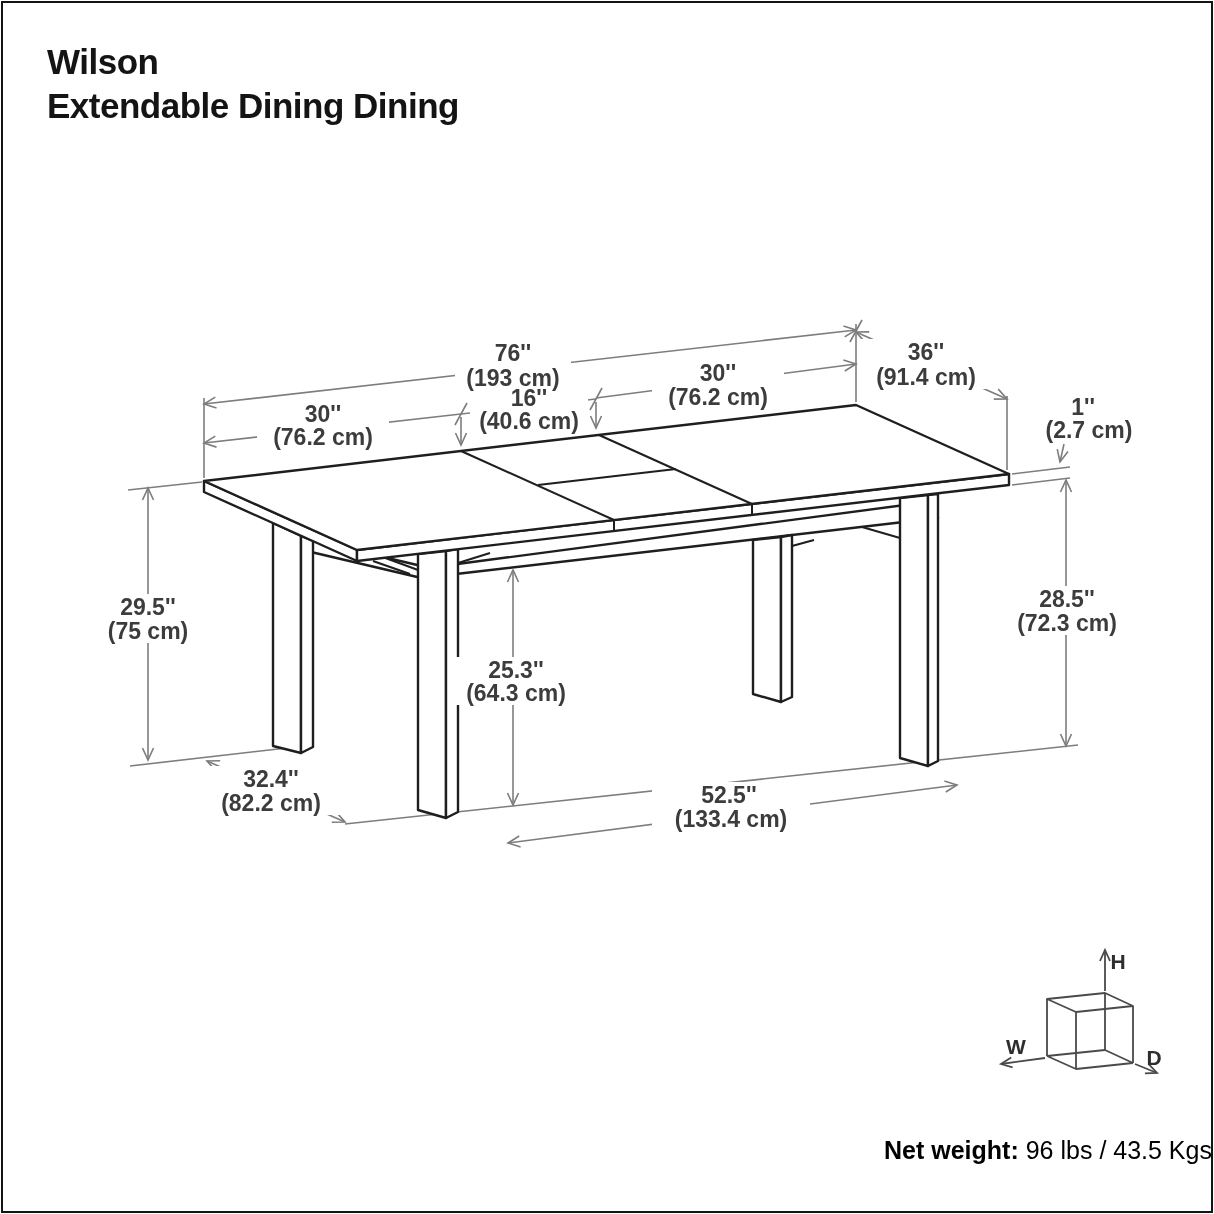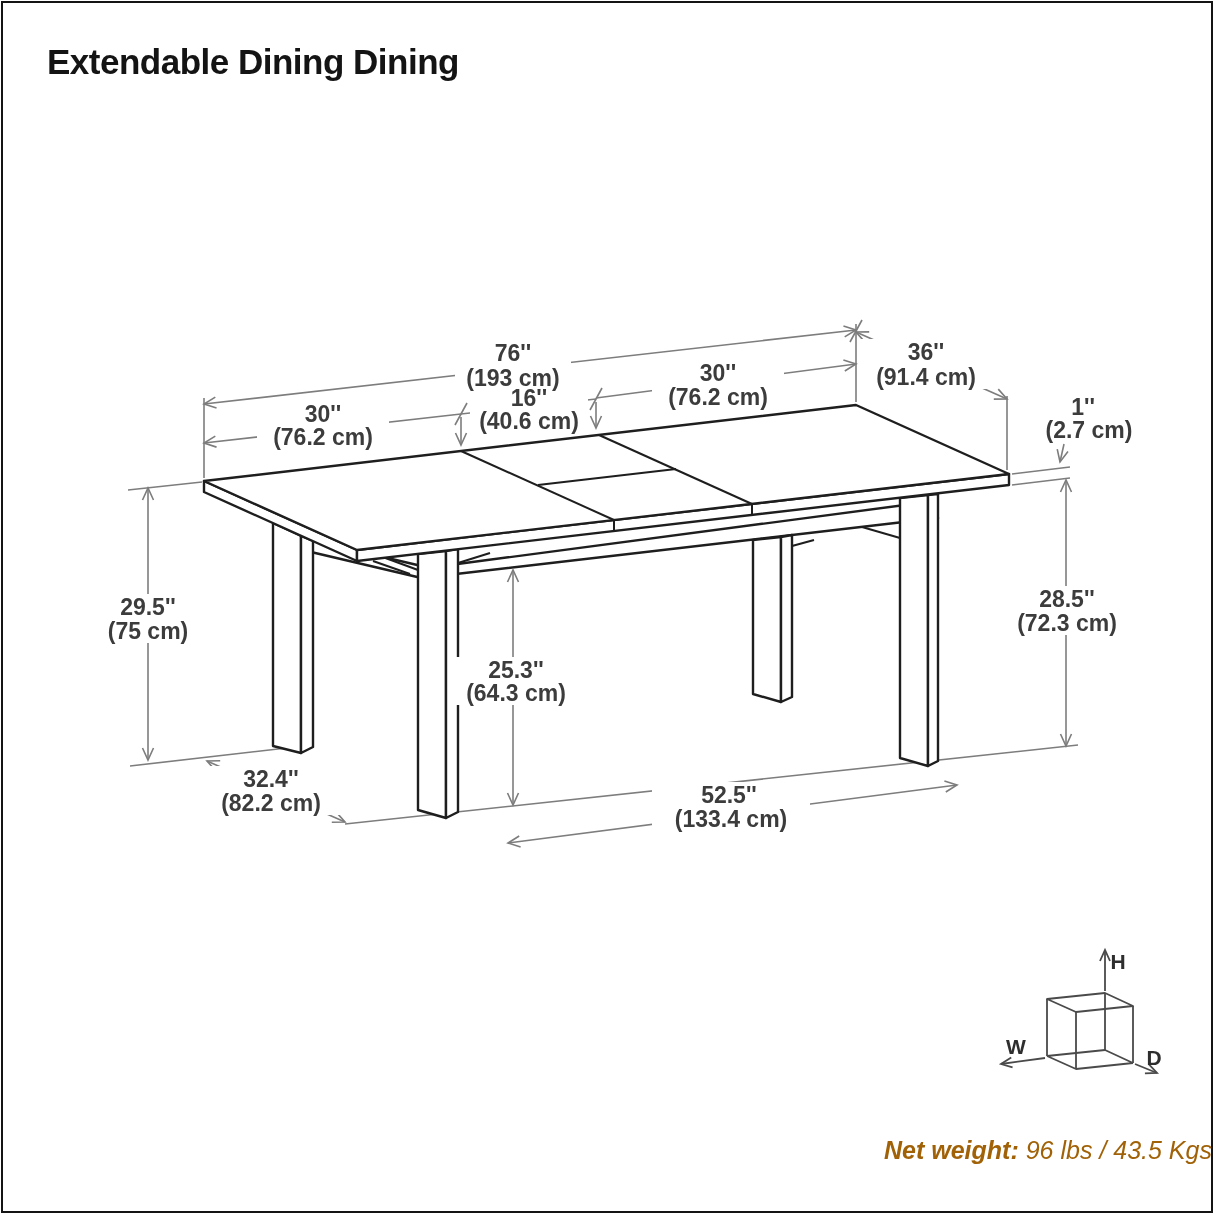--- a/index.html
+++ b/index.html
@@ -1,39 +1,40 @@
 <!DOCTYPE html>
 <html><head>
 <meta charset="utf-8">
 <style>
   html,body{margin:0;padding:0;background:#ffffff;}
   .page{position:relative;width:1214px;height:1214px;background:#fff;overflow:hidden;
         font-family:"Liberation Sans", sans-serif;}
   .frame{position:absolute;inset:1px;border:2px solid #141414;pointer-events:none;}
   .title{position:absolute;left:47px;top:40px;color:#141414;font-weight:bold;
          font-size:35px;line-height:44px;letter-spacing:-0.5px;}
-  .netweight{position:absolute;left:884px;top:1136px;font-size:25px;color:#a16207;white-space:nowrap;font-style:italic;}
+  .netweight{position:absolute;left:884px;top:1136px;font-size:25px;color:#000000;white-space:nowrap;}
   .nw-label{font-weight:bold;}
   .nw-value{font-weight:normal;margin-left:7px;}
   svg text{font-family:"Liberation Sans", sans-serif;}
   .dim-t{font-size:23px;font-weight:bold;fill:#3c3c3c;text-anchor:middle;}
   .axis-t{font-size:21px;font-weight:bold;fill:#2e2e2e;text-anchor:middle;}
   .tblf{stroke:#1e1e1e;stroke-width:2.4;fill:#ffffff;stroke-linejoin:round;}
   .div{stroke:#1e1e1e;stroke-width:2;fill:none;}
   .dim{stroke:#7d7d7d;stroke-width:1.6;fill:none;}
   .cube{stroke:#4a4a4a;stroke-width:1.8;fill:none;stroke-linejoin:round;}
   .lblbg{fill:#ffffff;}
 </style>
 </head>
 <body>
 
 <div class="page">
   <div class="frame"></div>
 
   <div class="title">
+    <div>Wilson</div>
     <div>Extendable Dining Dining</div>
   </div>
 
   <svg width="1214" height="1214" viewBox="0 0 1214 1214" style="position:absolute;left:0;top:0;">
     <defs>
       <marker id="arrG" markerUnits="userSpaceOnUse" markerWidth="28" markerHeight="28" viewBox="-14 -14 28 28" refX="0" refY="0" orient="auto-start-reverse">
         <path d="M-12,-5.5 L0,0 L-12,5.5" fill="none" stroke="#7d7d7d" stroke-width="1.6"></path>
       </marker>
       <marker id="arrD" markerUnits="userSpaceOnUse" markerWidth="28" markerHeight="28" viewBox="-14 -14 28 28" refX="0" refY="0" orient="auto-start-reverse">
         <path d="M-11,-5 L0,0 L-11,5" fill="none" stroke="#4a4a4a" stroke-width="1.8"></path>

